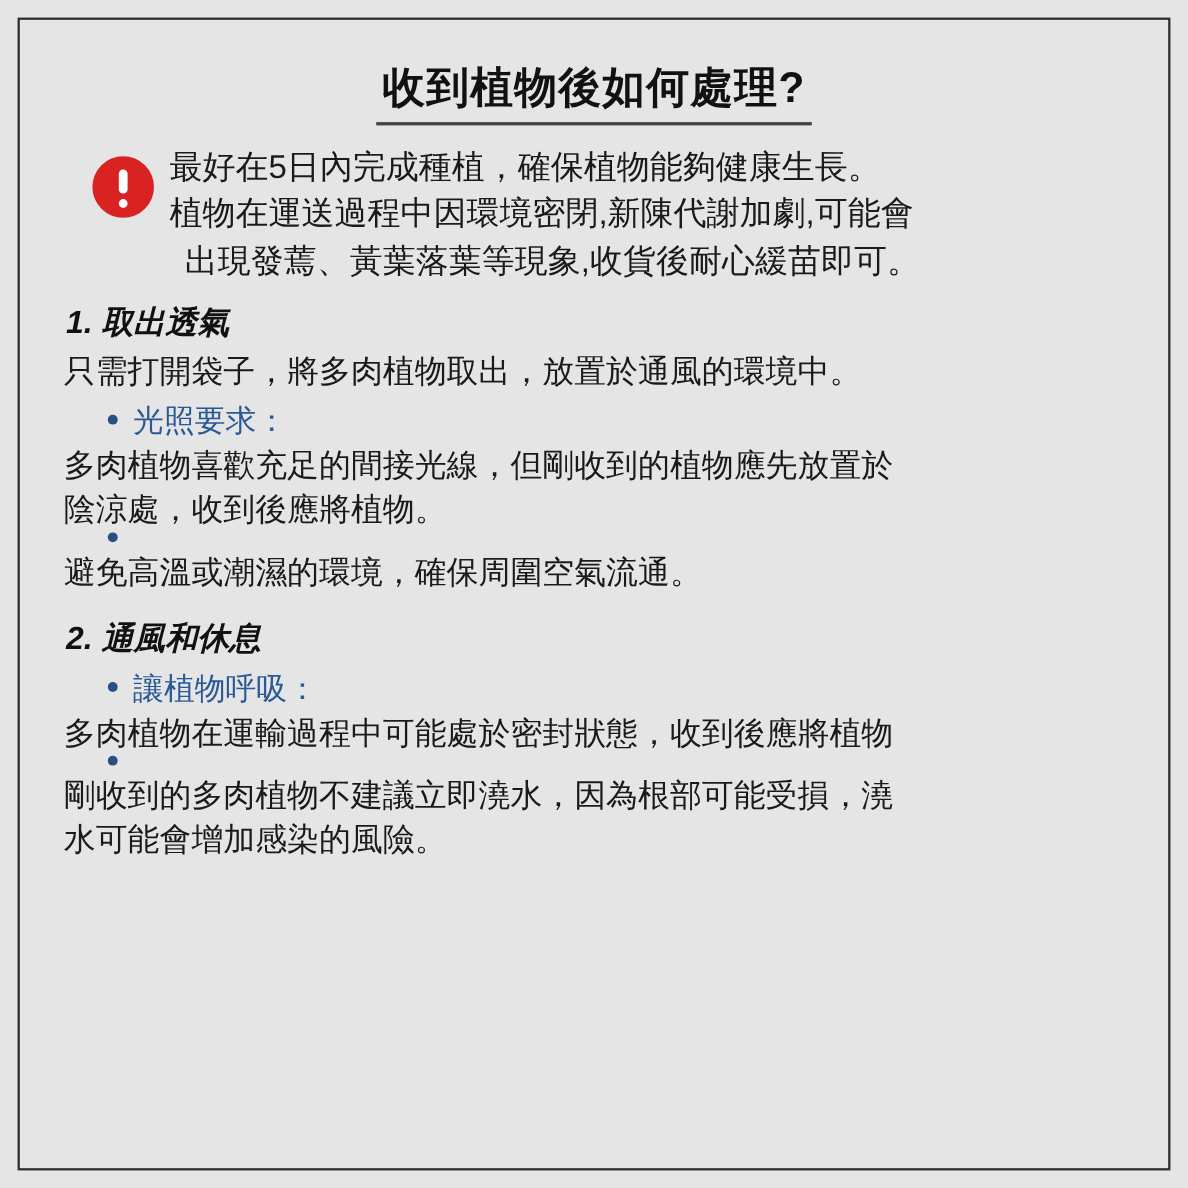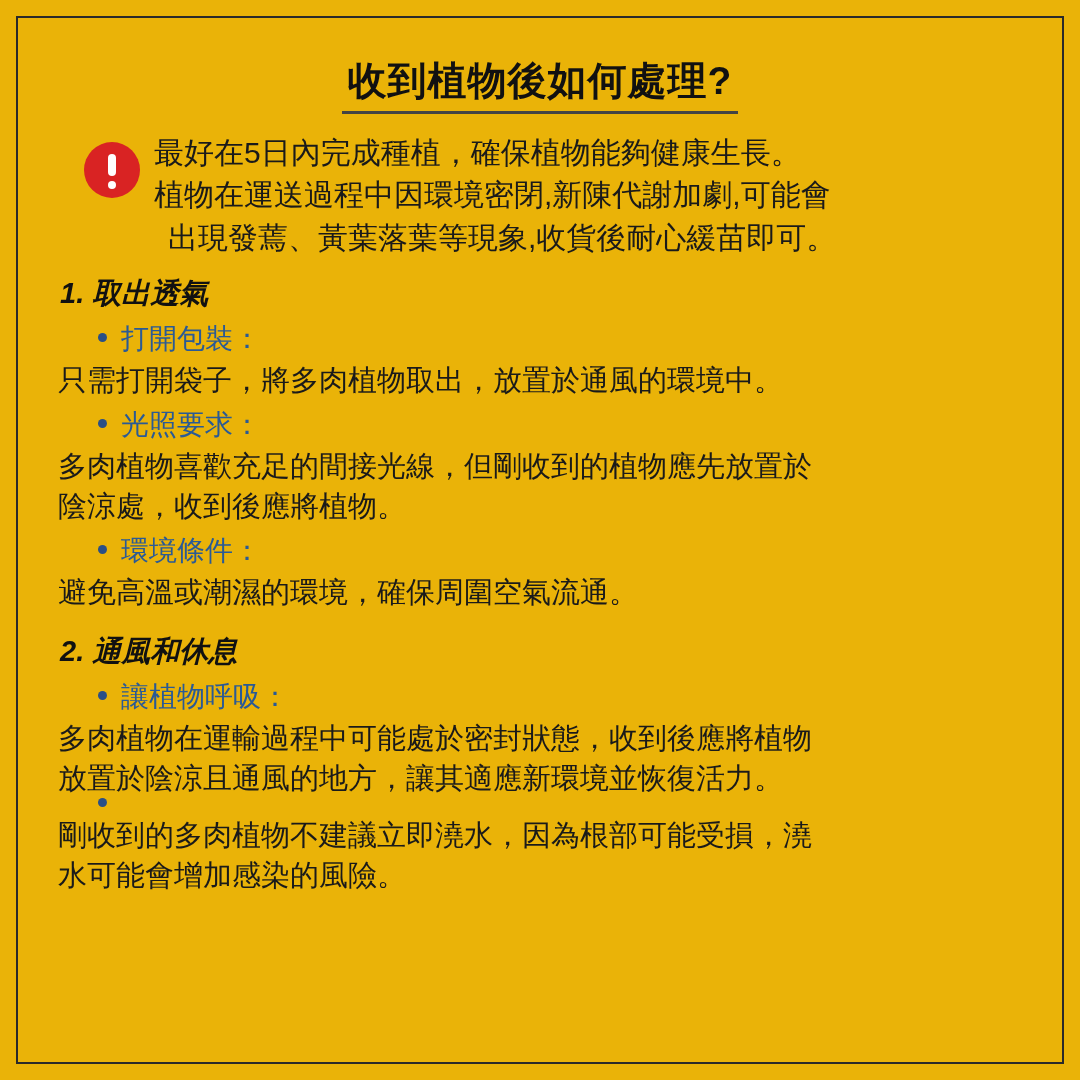--- a/index.html
+++ b/index.html
@@ -13,21 +13,21 @@
     font-family: "Liberation Sans", sans-serif;
     color: #1a1a1a;
     overflow: hidden;
   }
   .page {
     position: relative;
     box-sizing: border-box;
     width: 1080px;
     height: 1080px;
     padding: 16px;
-    background: #eab308;
+    background: #e5e5e5;
   }
   .frame {
     box-sizing: border-box;
     width: 100%;
     height: 100%;
     border: 2px solid #2a2a2a;
     padding: 40px 34px 20px 34px;
     overflow: hidden;
   }
   .title-wrap {
@@ -154,56 +154,50 @@
       <div class="notice-text">
         <span class="ln">最好在5日內完成種植，確保植物能夠健康生長。</span>
         <span class="ln">植物在運送過程中因環境密閉,新陳代謝加劇,可能會</span>
         <span class="ln indent">出現發蔫、黃葉落葉等現象,收貨後耐心緩苗即可。</span>
       </div>
     </div>
 
     <div class="section">
       <div class="section-head">1. 取出透氣</div>
 
-      <div class="bullet-line">
-        <span class="bullet-dot"></span>
-        <span class="bullet-label">打開包裝：</span>
-      </div>
       <div class="body-text">
         <span class="ln">只需打開袋子，將多肉植物取出，放置於通風的環境中。</span>
       </div>
 
       <div class="bullet-line">
         <span class="bullet-dot"></span>
         <span class="bullet-label">光照要求：</span>
       </div>
       <div class="body-text">
         <span class="ln">多肉植物喜歡充足的間接光線，但剛收到的植物應先放置於</span>
         <span class="ln">陰涼處，收到後應將植物。</span>
       </div>
 
       <div class="bullet-line">
         <span class="bullet-dot"></span>
-        <span class="bullet-label">環境條件：</span>
       </div>
       <div class="body-text">
         <span class="ln">避免高溫或潮濕的環境，確保周圍空氣流通。</span>
       </div>
     </div>
 
     <div class="section sec2">
       <div class="section-head">2. 通風和休息</div>
 
       <div class="bullet-line">
         <span class="bullet-dot"></span>
         <span class="bullet-label">讓植物呼吸：</span>
       </div>
       <div class="body-text">
         <span class="ln">多肉植物在運輸過程中可能處於密封狀態，收到後應將植物</span>
-        <span class="ln">放置於陰涼且通風的地方，讓其適應新環境並恢復活力。</span>
       </div>
 
       <div class="bullet-line">
         <span class="bullet-dot"></span>
       </div>
       <div class="body-text">
         <span class="ln">剛收到的多肉植物不建議立即澆水，因為根部可能受損，澆</span>
         <span class="ln">水可能會增加感染的風險。</span>
       </div>
     </div>

